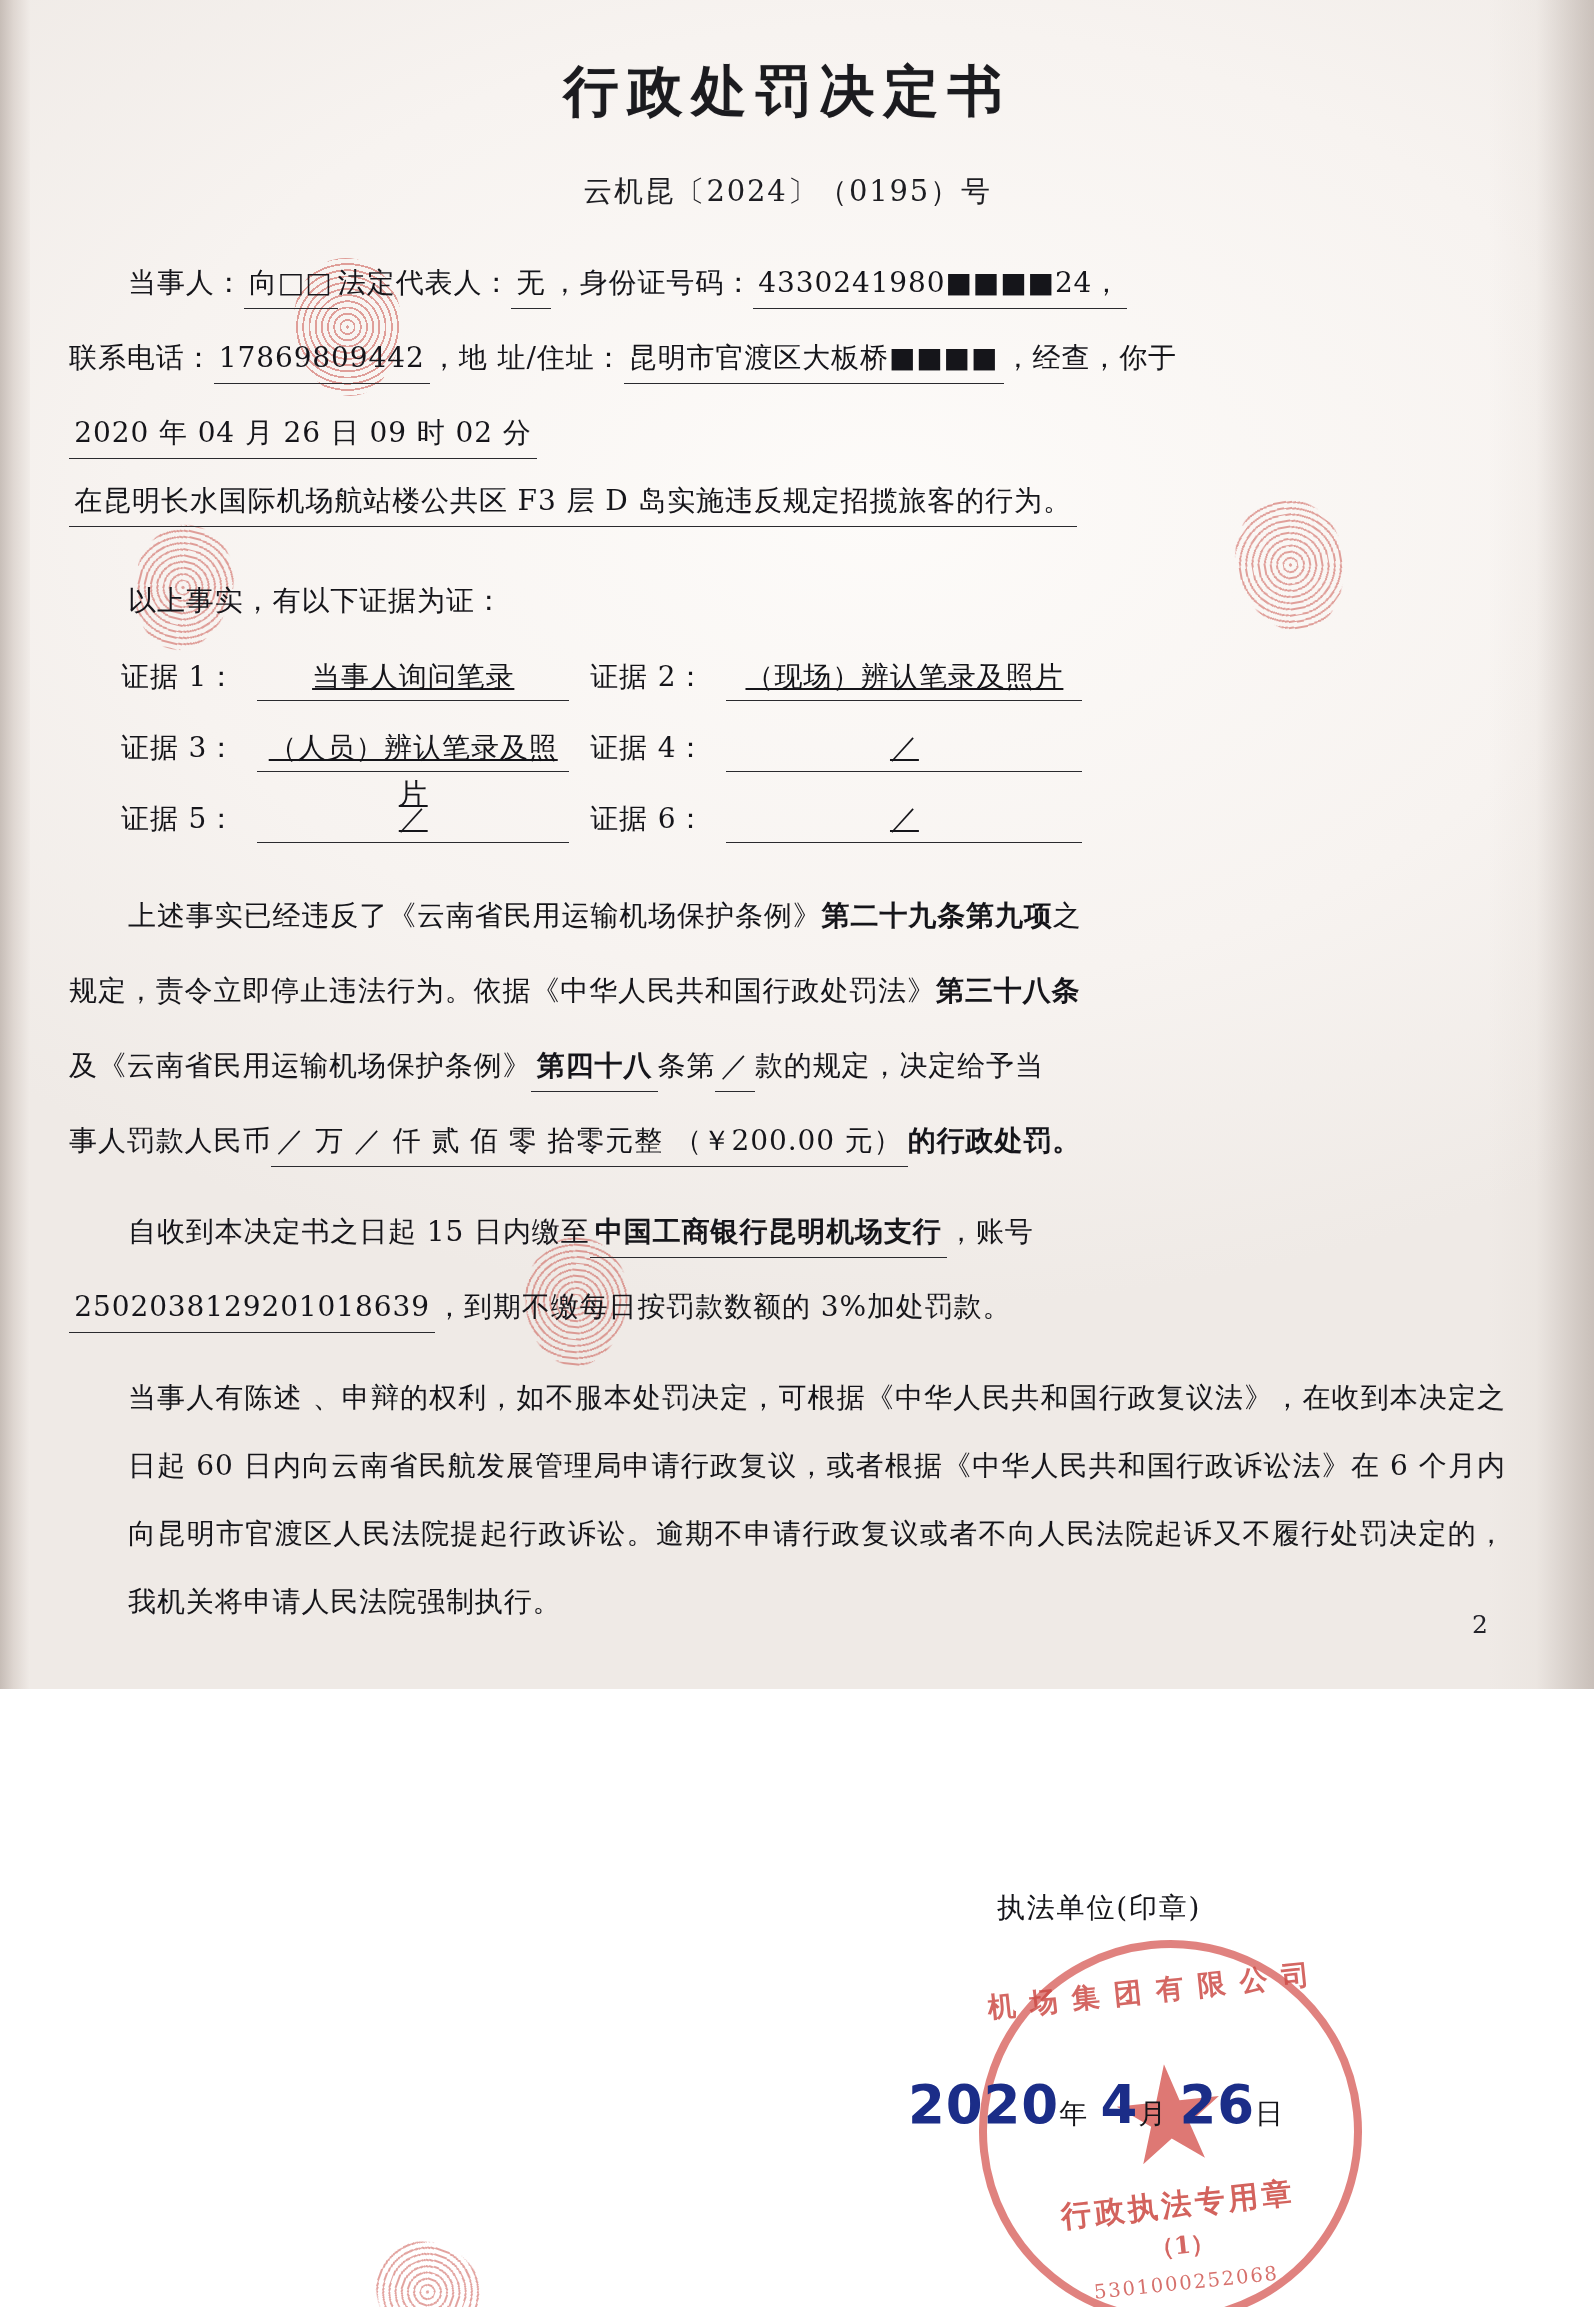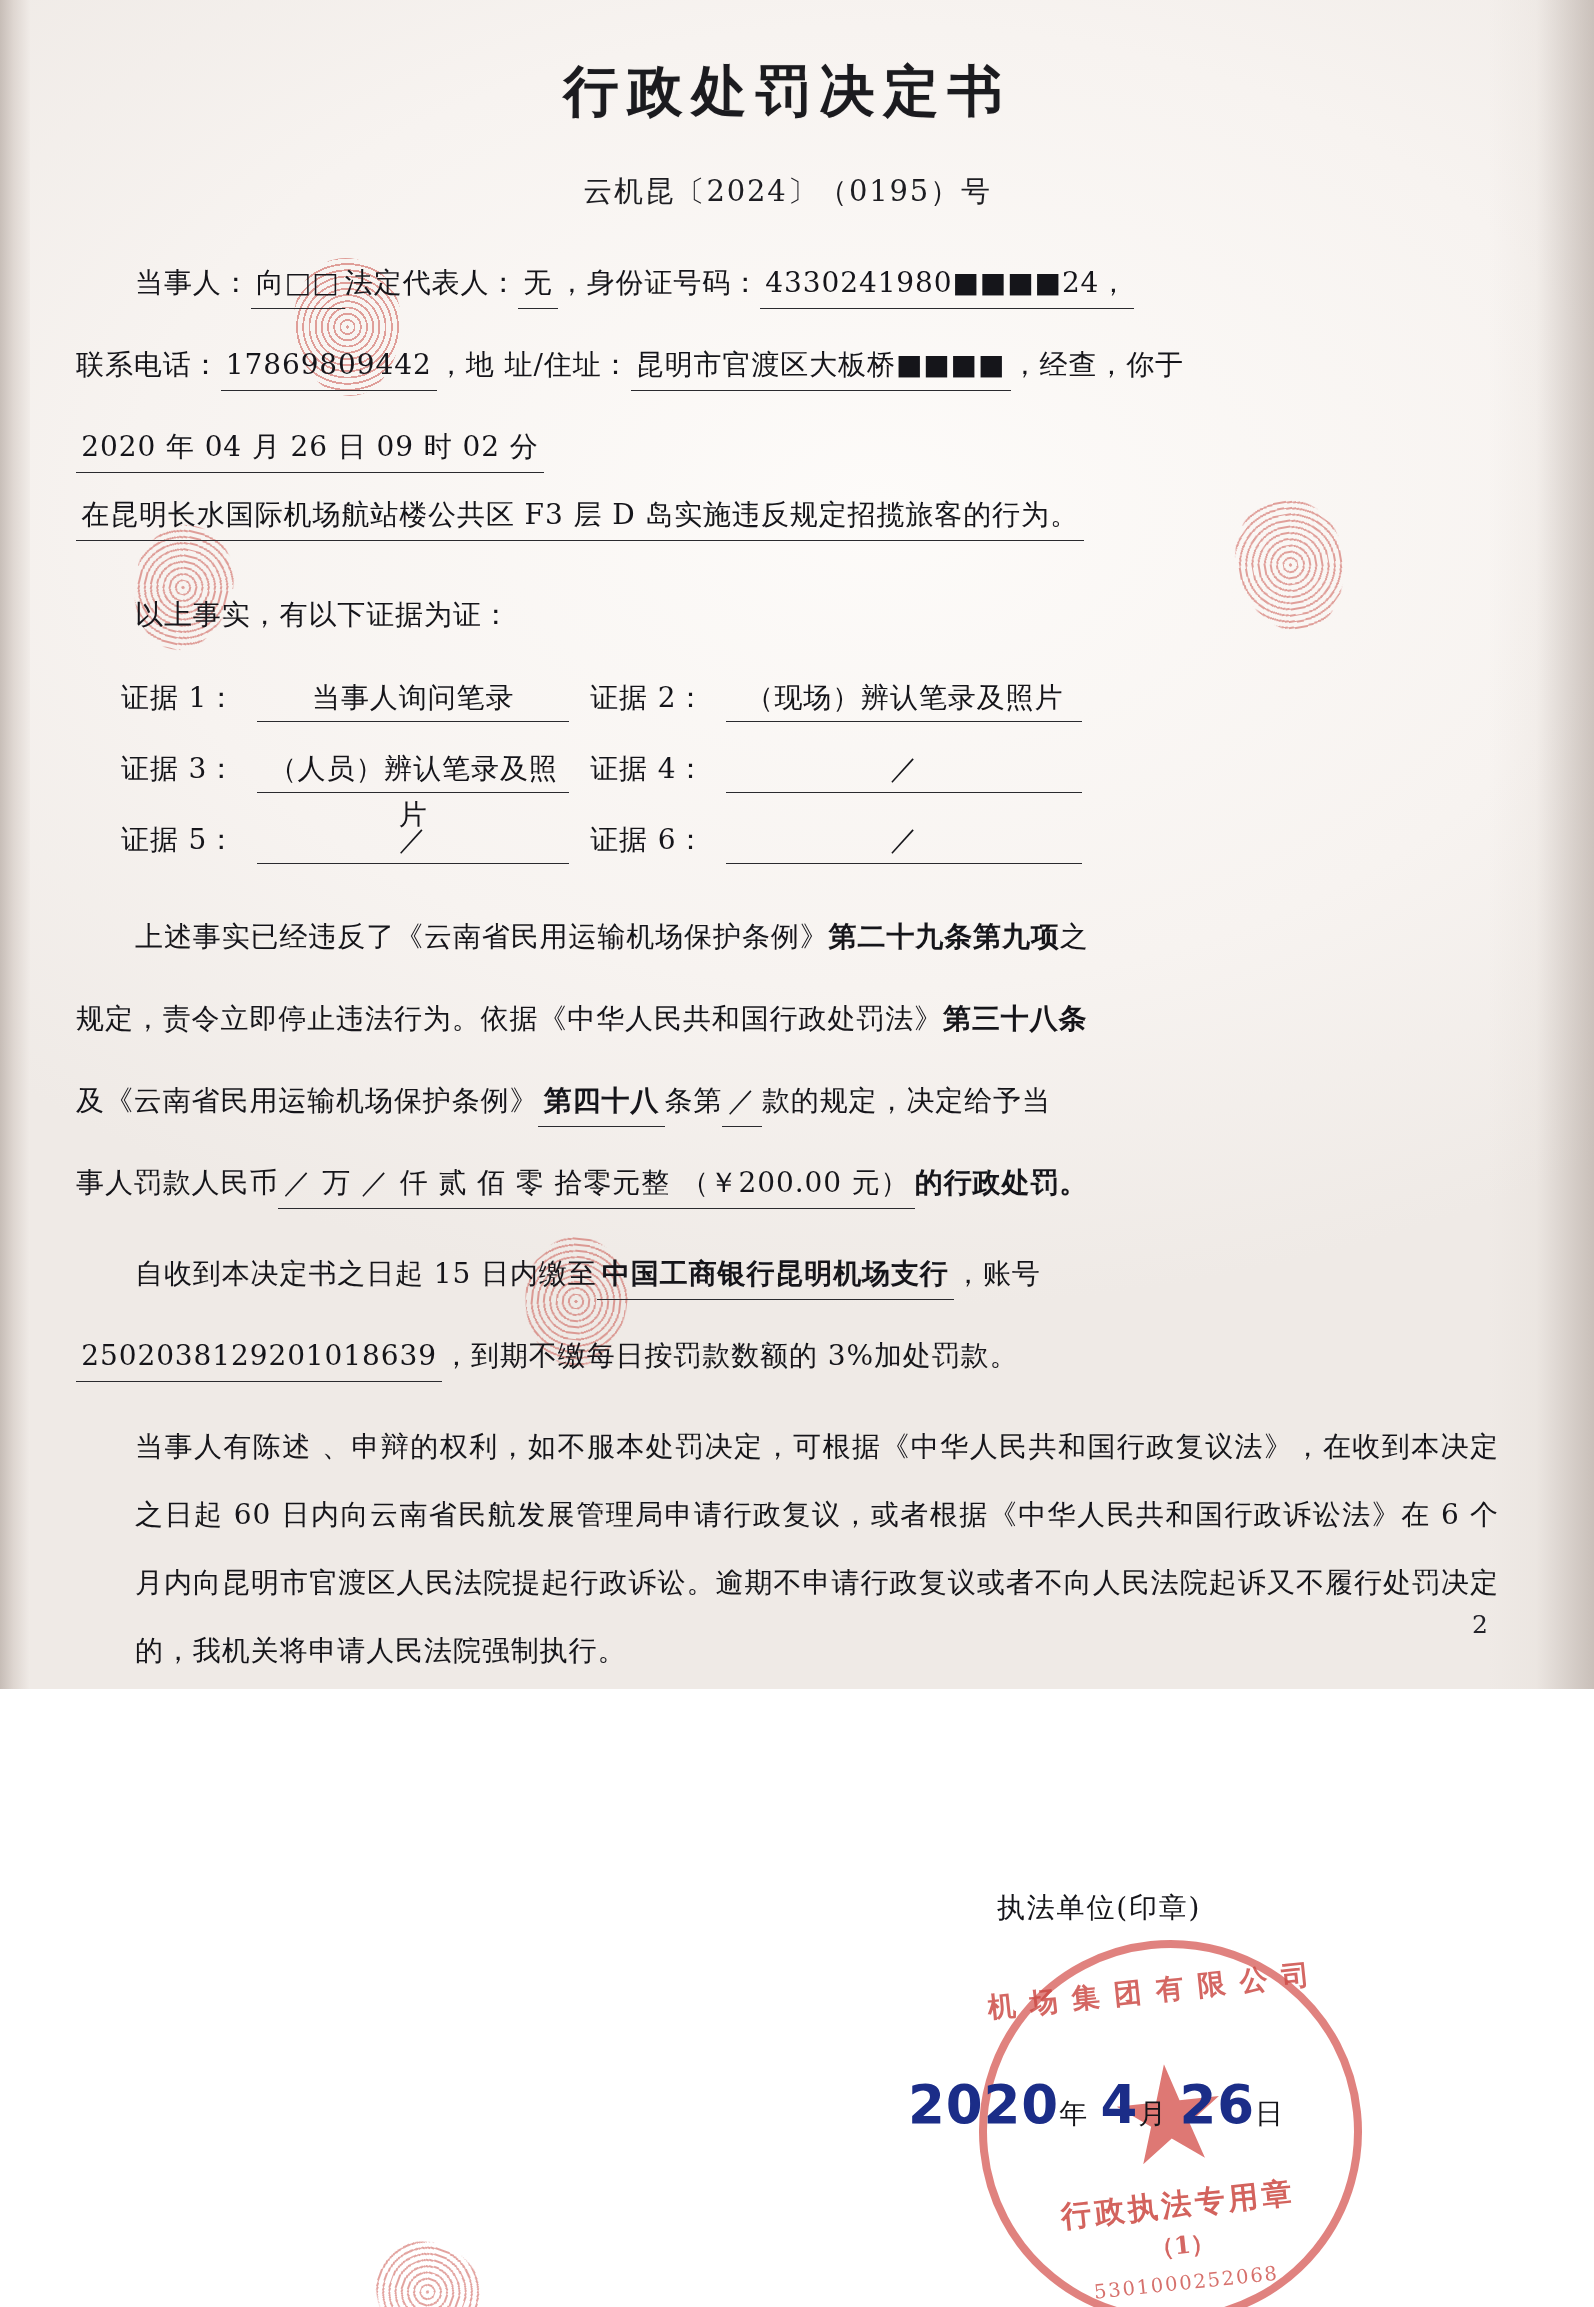--- a/index.html
+++ b/index.html
@@ -72,21 +72,21 @@
 
   .body-text {
     margin-top: 37px;
     font-size: 28px;
     line-height: 68px;
     color: #15151a;
     letter-spacing: 0.9px;
   }
 
   .para {
-    margin: 14px;
+    margin: 7px;
     text-indent: 0;
   }
   .indent2 { padding-left: 59px; }
 
   .u {
     text-decoration: none;
     border-bottom: 1.8px solid #2a2a2e;
     padding: 0 5.3px 1.8px 5.3px;
     display: inline-block;
     line-height: 46px;
@@ -99,20 +99,21 @@
     gap: 12px;
   }
   .evidence-label { white-space: nowrap; }
   .evidence-value {
     display: inline-block;
     border-bottom: 1.8px solid #2a2a2e;
     text-align: center;
     margin: 12px 9px;
     height: 46px;
     line-height: 46px;
+    text-decoration: underline;
   }
   .ev-w1 { width: 312px; }
   .ev-w2 { width: 356px; }
 
   .slash-center { text-align: center; }
 
   .bold { font-weight: bold; }
 
   
   .fp {

